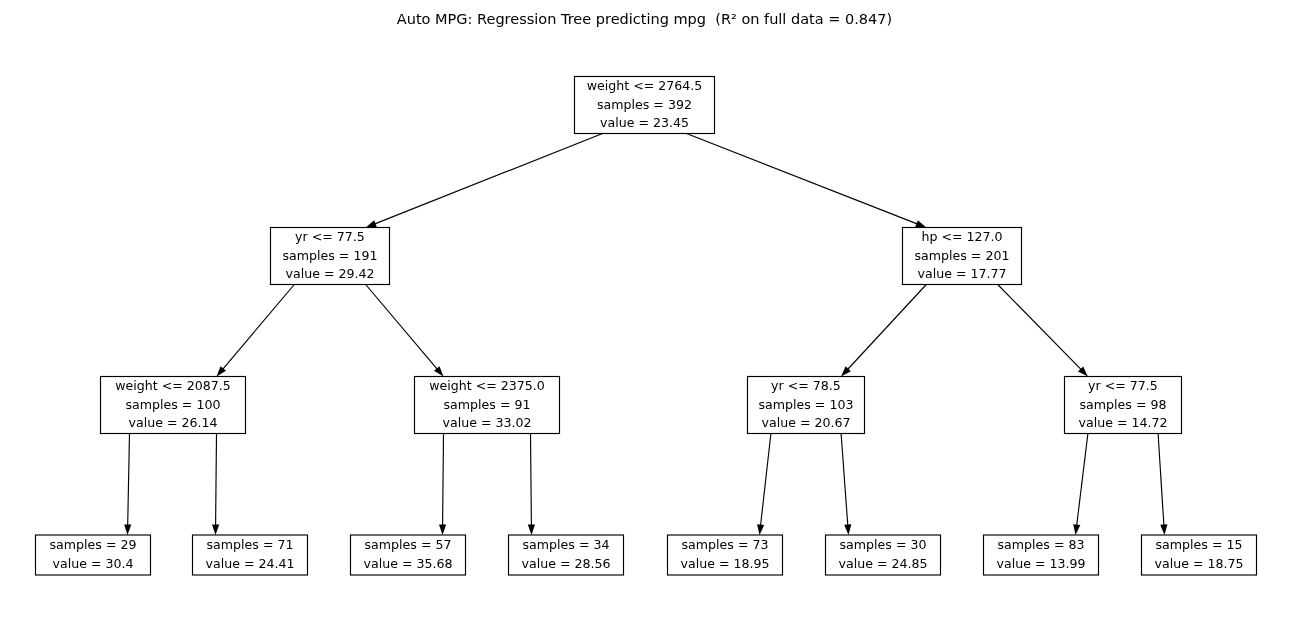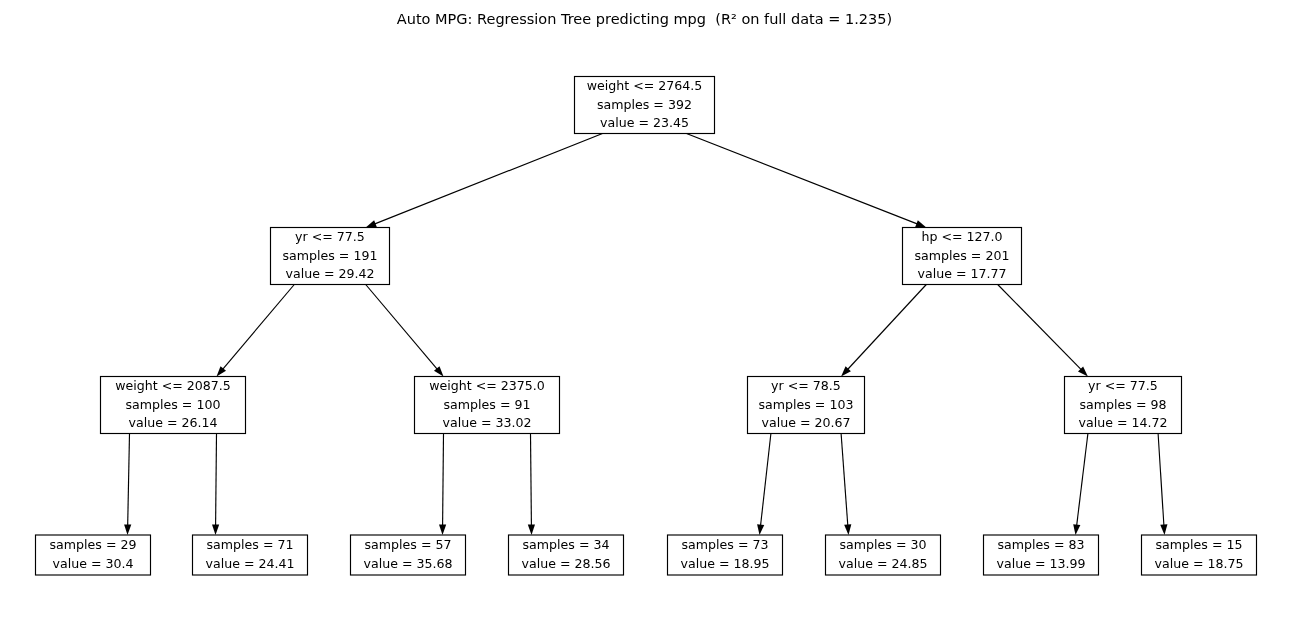--- a/index.html
+++ b/index.html
@@ -52,21 +52,21 @@
   }
   .arrow-head {
     fill: #000000;
     stroke: none;
   }
 </style>
 </head>
 <body>
 
 <div id="page">
-  <div id="title">Auto MPG: Regression Tree predicting mpg  (R² on full data = 1.235)</div>
+  <div id="title">Auto MPG: Regression Tree predicting mpg  (R² on full data = 0.847)</div>
   <svg id="tree" viewBox="0 0 1289 640" xmlns="http://www.w3.org/2000/svg">
     <g id="edges-layer">
         <g>
           <line x1="602.5" y1="133.5" x2="373.60030787934187" y2="224.36389805465313" class="edge-line"></line>
           <polygon points="365.7,227.5 374.1309724388048,220.27997896567376 376.78743526309864,226.97200446346926" class="arrow-head"></polygon>
         </g>
         <g>
           <line x1="686.5" y1="133.5" x2="918.3862880216327" y2="224.39787770656164" class="edge-line"></line>
           <polygon points="926.3,227.5 915.2103981142077,227.01965635776696 917.838078174532,220.3162767996206" class="arrow-head"></polygon>
         </g>

